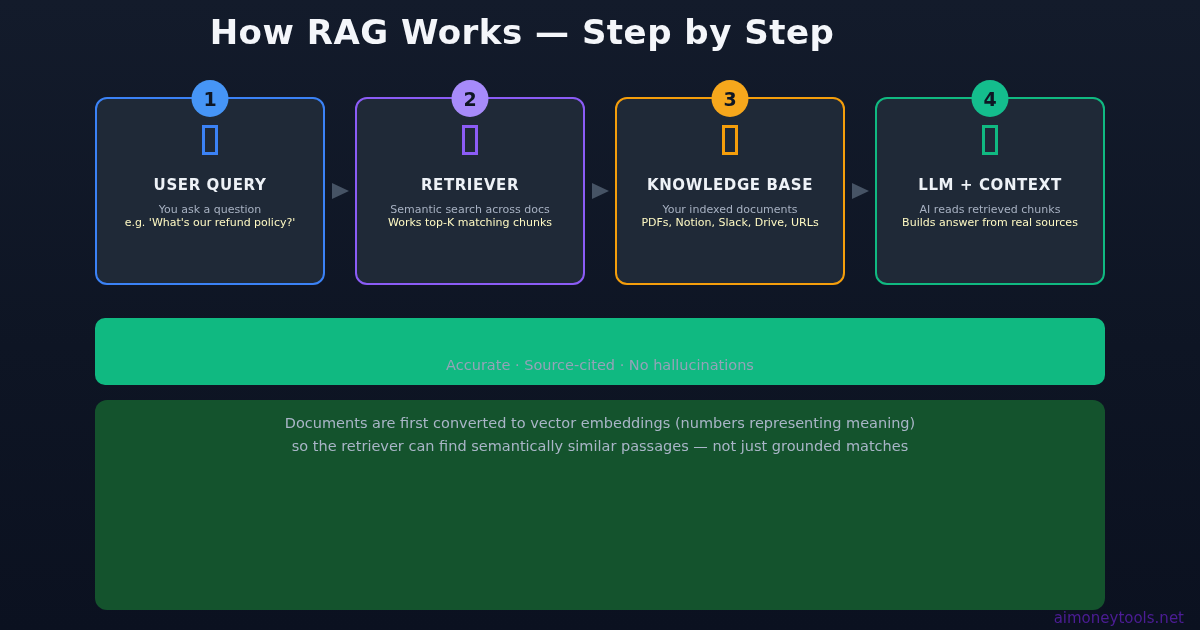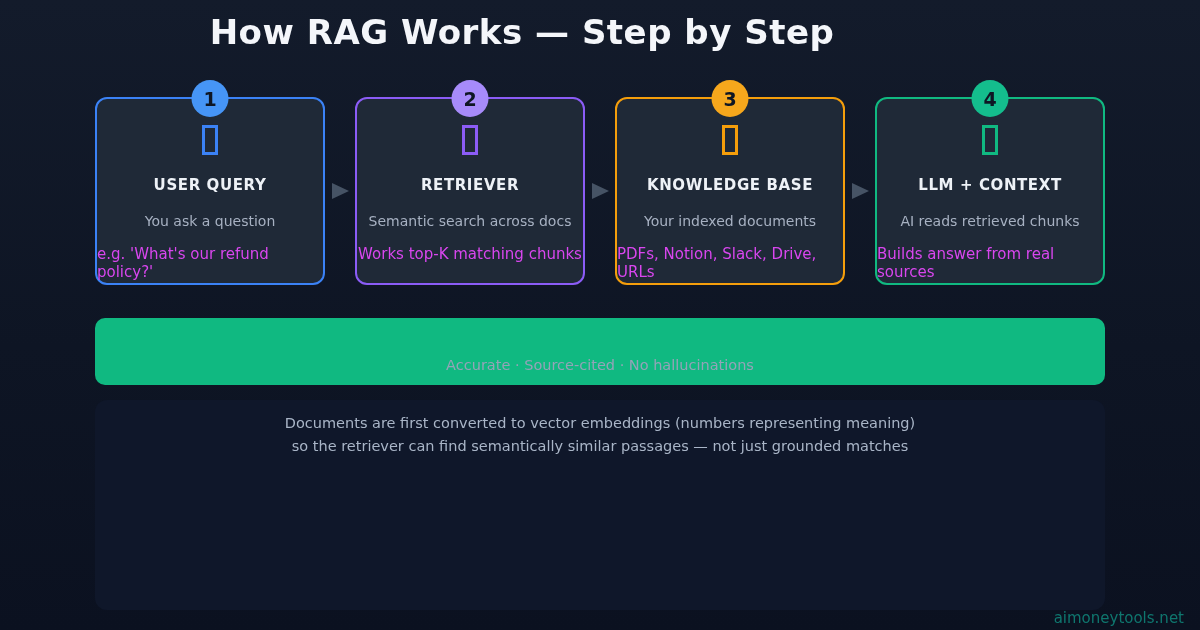--- a/index.html
+++ b/index.html
@@ -45,22 +45,22 @@
   .icon-box {
     margin-top: 26px;
     width: 16px; height: 30px;
     border: 3px solid var(--accent);
   }
   .card-title {
     margin-top: 21px;
     font-size: 15px; font-weight: bold; letter-spacing: 0.6px;
     color: #eef2f7;
   }
-  .card-line1 { margin-top: 19px; font-size: 14px; color: #a7b1c2; }
-  .card-line2 { margin-top: 16px; font-size: 15px; color: #d946ef; }
+  .card-line1 { margin-top: 9px; font-size: 11px; color: #a7b1c2; }
+  .card-line2 { margin-top: 0; font-size: 11px; color: #fef9c3; }
 
   .arrow {
     width: 0; height: 0;
     border-top: 8px solid transparent;
     border-bottom: 8px solid transparent;
     border-left: 17px solid var(--arrow);
   }
 
   .banner {
     position: absolute; top: 318px; left: 95px;
@@ -68,30 +68,30 @@
     background: var(--banner-bg);
     border-radius: 10px;
     display: flex; align-items: flex-end; justify-content: center;
     padding-bottom: 12px;
   }
   .banner-text { font-size: 14.5px; color: var(--banner-text); }
 
   .note {
     position: absolute; top: 400px; left: 95px;
     width: 1010px; height: 210px;
-    background: #0f172a;
+    background: #14532d;
     border-radius: 12px;
     text-align: center;
     padding-top: 12px;
   }
   .note-line { font-size: 14.5px; line-height: 23px; color: #a9b5c7; }
 
   .watermark {
     position: absolute; right: 16px; bottom: 3px;
-    font-size: 15px; color: #0f766e;
+    font-size: 15px; color: #4c1d95;
   }
 </style>
 </head>
 <body style="--arrow: #465365; --banner-bg: #10b981; --banner-text: #94a3b8;">
 
 <div class="header">
   <div class="title">How RAG Works — Step by Step</div>
 </div>
 
 <div class="stages">

